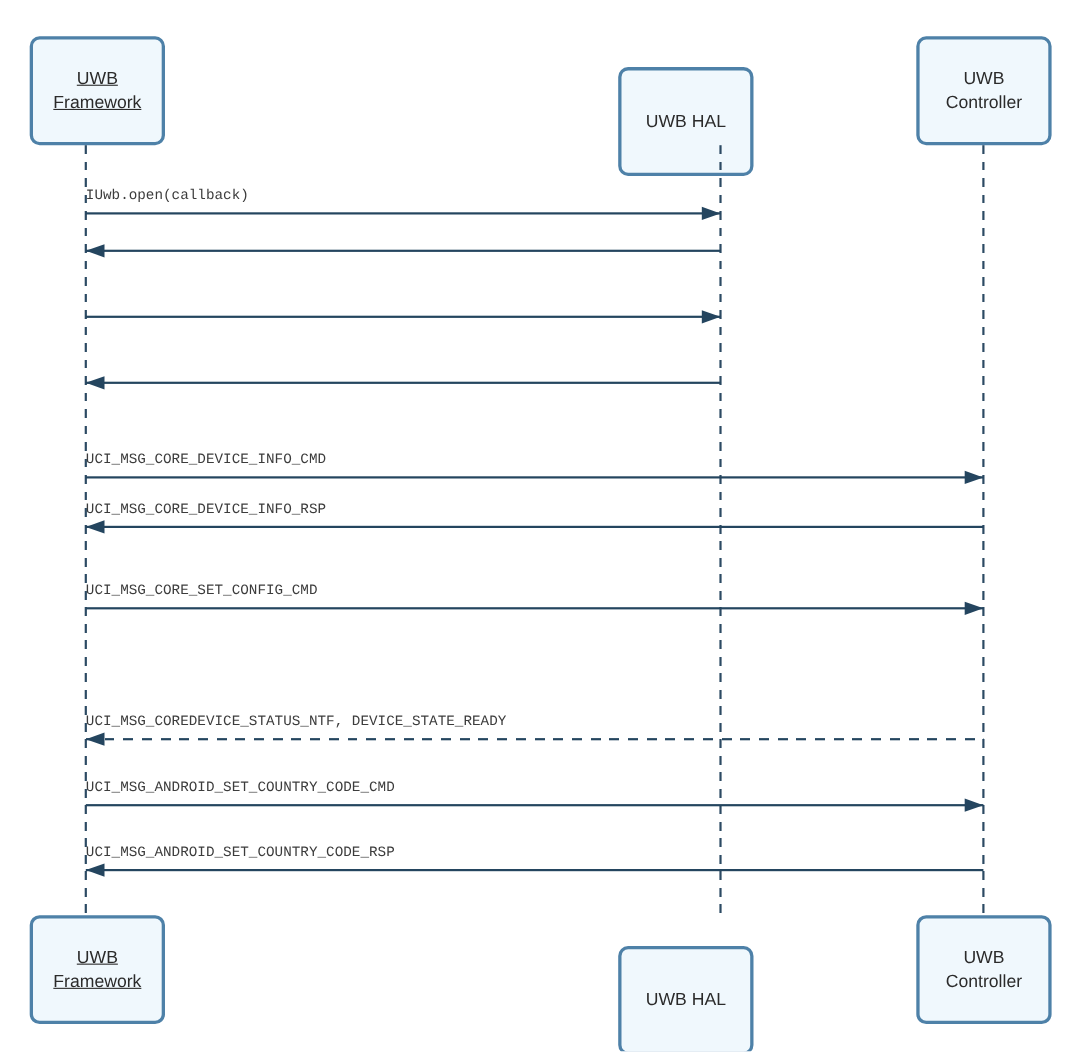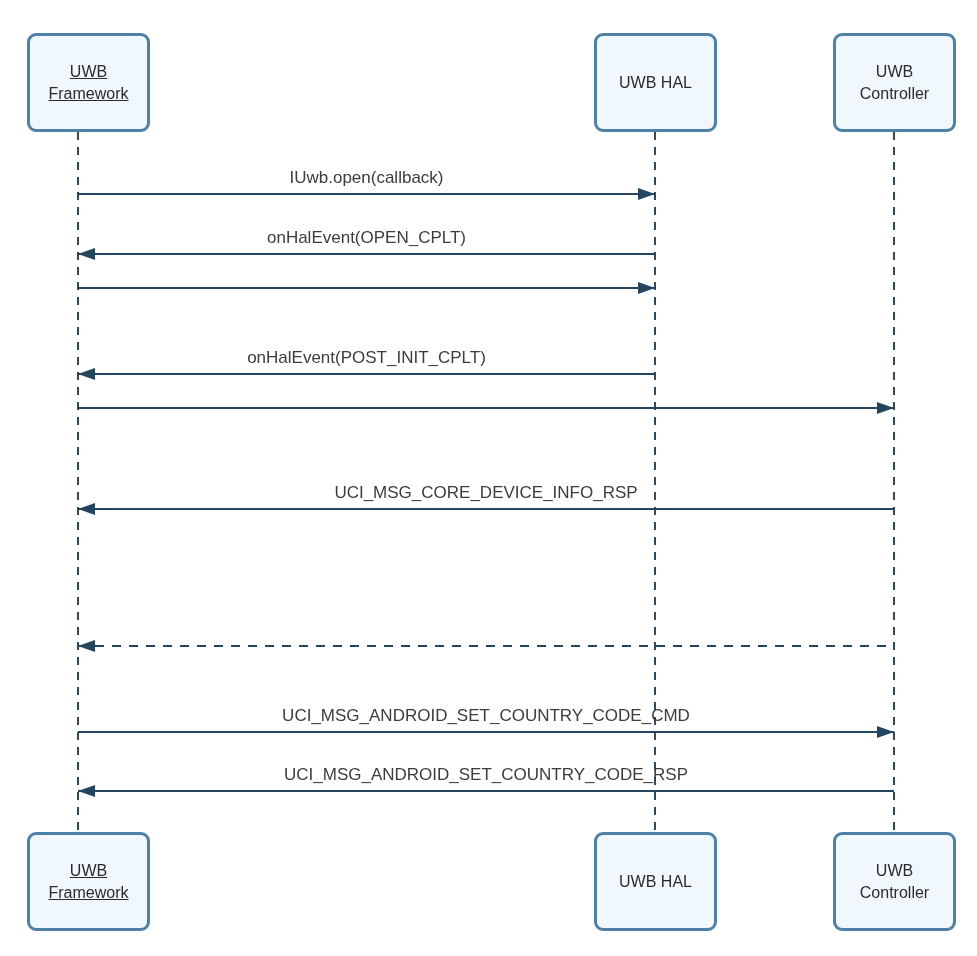--- a/index.html
+++ b/index.html
@@ -29,41 +29,41 @@
     border-radius:9px;
     display:flex;align-items:center;justify-content:center;
     text-align:center;
     font-size:16px;line-height:1.35;
     color:var(--box-text);
     padding:0 10px;
   }
   .row-top{top:33px;}
   .row-bottom{top:832px;}
   .col-framework{left:27px;text-decoration:underline;}
-  .col-hal{left:594px;}
+  .col-hal{left:562px;margin-top:28px;}
   .col-controller{left:833px;}
   
   .lifeline{
     position:absolute;
     top:132px;height:700px;width:2px;
     background:repeating-linear-gradient(to bottom,var(--lifeline) 0 8px,transparent 8px 15px);
   }
   .ll-framework{left:77px;}
   .ll-hal{left:654px;}
   .ll-controller{left:893px;}
   
   .message{position:absolute;left:78px;}
   .to-hal{width:577px;}
   .to-controller{width:816px;}
   .msg-label{
-    text-align:center;
-    font-size:17px;line-height:21px;
+    font-size:13px;line-height:21px;
     color:var(--label-text);
     margin-bottom:5px;
     white-space:nowrap;
+    font-family:Liberation Mono, monospace;
   }
   .msg-line{
     position:relative;
     height:2px;width:100%;
     background:var(--arrow);
   }
   .msg-line.dashed{
     background:repeating-linear-gradient(to right,var(--arrow) 0 9px,transparent 9px 17px);
   }
   .arrowhead{
@@ -95,55 +95,61 @@
   <div class="lifeline ll-controller"></div>
 
   <div class="message to-hal" style="top:167px">
     <div class="msg-label">IUwb.open(callback)</div>
     <div class="msg-line">
       <span class="arrowhead point-right"></span>
     </div>
   </div>
 
   <div class="message to-hal" style="top:227px">
-    <div class="msg-label">onHalEvent(OPEN_CPLT)</div>
     <div class="msg-line">
       <span class="arrowhead point-left"></span>
     </div>
   </div>
 
   <div class="message to-hal" style="top:287px">
     <div class="msg-line">
       <span class="arrowhead point-right"></span>
     </div>
   </div>
 
   <div class="message to-hal" style="top:347px">
-    <div class="msg-label">onHalEvent(POST_INIT_CPLT)</div>
     <div class="msg-line">
       <span class="arrowhead point-left"></span>
     </div>
   </div>
 
   <div class="message to-controller" style="top:407px">
+    <div class="msg-label">UCI_MSG_CORE_DEVICE_INFO_CMD</div>
     <div class="msg-line">
       <span class="arrowhead point-right"></span>
     </div>
   </div>
 
-  <div class="message to-controller" style="top:482px">
+  <div class="message to-controller" style="top:452px">
     <div class="msg-label">UCI_MSG_CORE_DEVICE_INFO_RSP</div>
     <div class="msg-line">
       <span class="arrowhead point-left"></span>
     </div>
   </div>
 
+  <div class="message to-controller" style="top:526px">
+    <div class="msg-label">UCI_MSG_CORE_SET_CONFIG_CMD</div>
+    <div class="msg-line">
+      <span class="arrowhead point-right"></span>
+    </div>
+  </div>
 
 
   <div class="message to-controller" style="top:645px">
+    <div class="msg-label">UCI_MSG_COREDEVICE_STATUS_NTF, DEVICE_STATE_READY</div>
     <div class="msg-line dashed">
       <span class="arrowhead point-left"></span>
     </div>
   </div>
 
   <div class="message to-controller" style="top:764px">
     <div class="msg-label">UCI_MSG_ANDROID_SET_COUNTRY_CODE_RSP</div>
     <div class="msg-line">
       <span class="arrowhead point-left"></span>
     </div>

